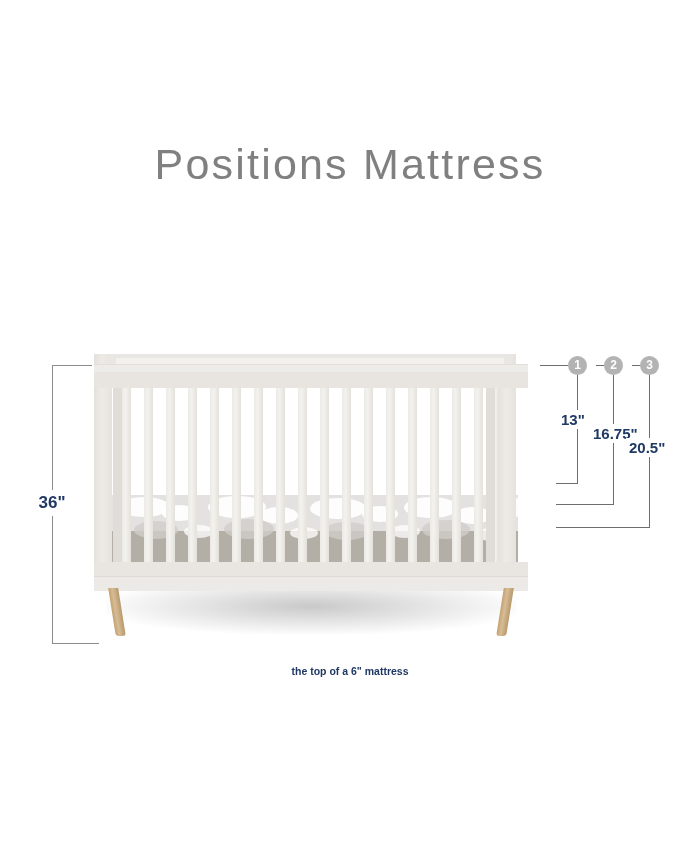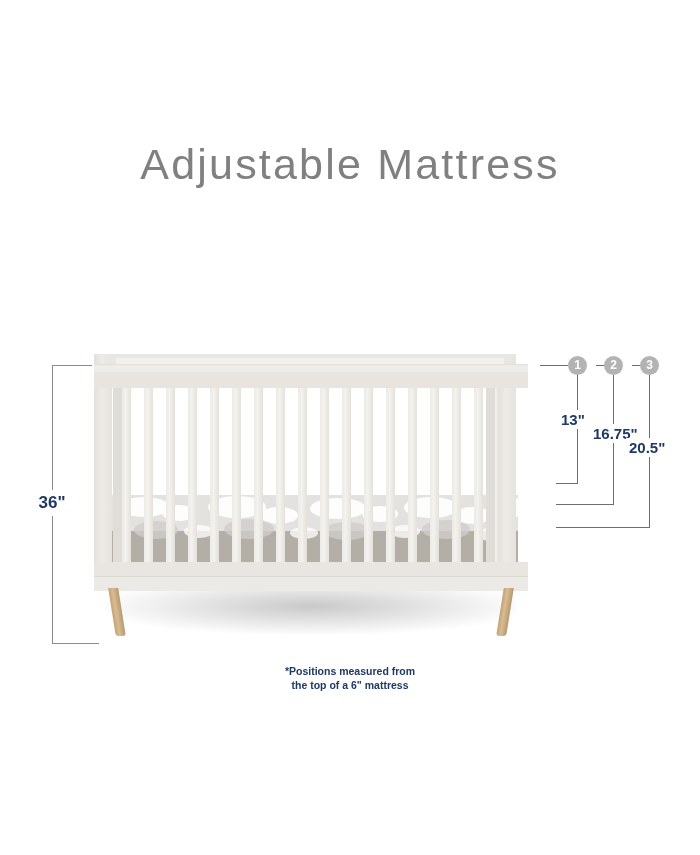--- a/index.html
+++ b/index.html
@@ -273,21 +273,21 @@
     line-height: 14px;
   }
   .footnote span { display: block; }
 </style>
 </head>
 <body>
 
 <div id="page">
 
   <div class="title-block">
-    <span class="title-line">Adjustable Mattress</span>
+    <span class="title-line">Positions Mattress</span>
   </div>
 
   <div class="crib">
 
     <div class="crib-shadow"></div>
 
     <div class="mattress">
       <div class="mattress-top"></div>
       <div class="mattress-band"></div>
       <div class="cloud" style="left:14px;  top:2px;  width:52px; height:20px;"></div>
@@ -364,17 +364,16 @@
   <div class="lead-h" style="left:556px; top:504px; width:58px;"></div>
   <div class="meas-label" style="left:590px; top:424px;">16.75"</div>
 
   <div class="lead-h" style="left:632px; top:365px; width:10px;"></div>
   <div class="badge" style="left:640px; top:356px;">3</div>
   <div class="lead-v" style="left:649px; top:375px; height:152px;"></div>
   <div class="lead-h" style="left:556px; top:527px; width:94px;"></div>
   <div class="meas-label" style="left:626px; top:438px;">20.5"</div>
 
   <div class="footnote">
-    <span>*Positions measured from</span>
     <span>the top of a 6" mattress</span>
   </div>
 
 </div>
 
 </body></html>

